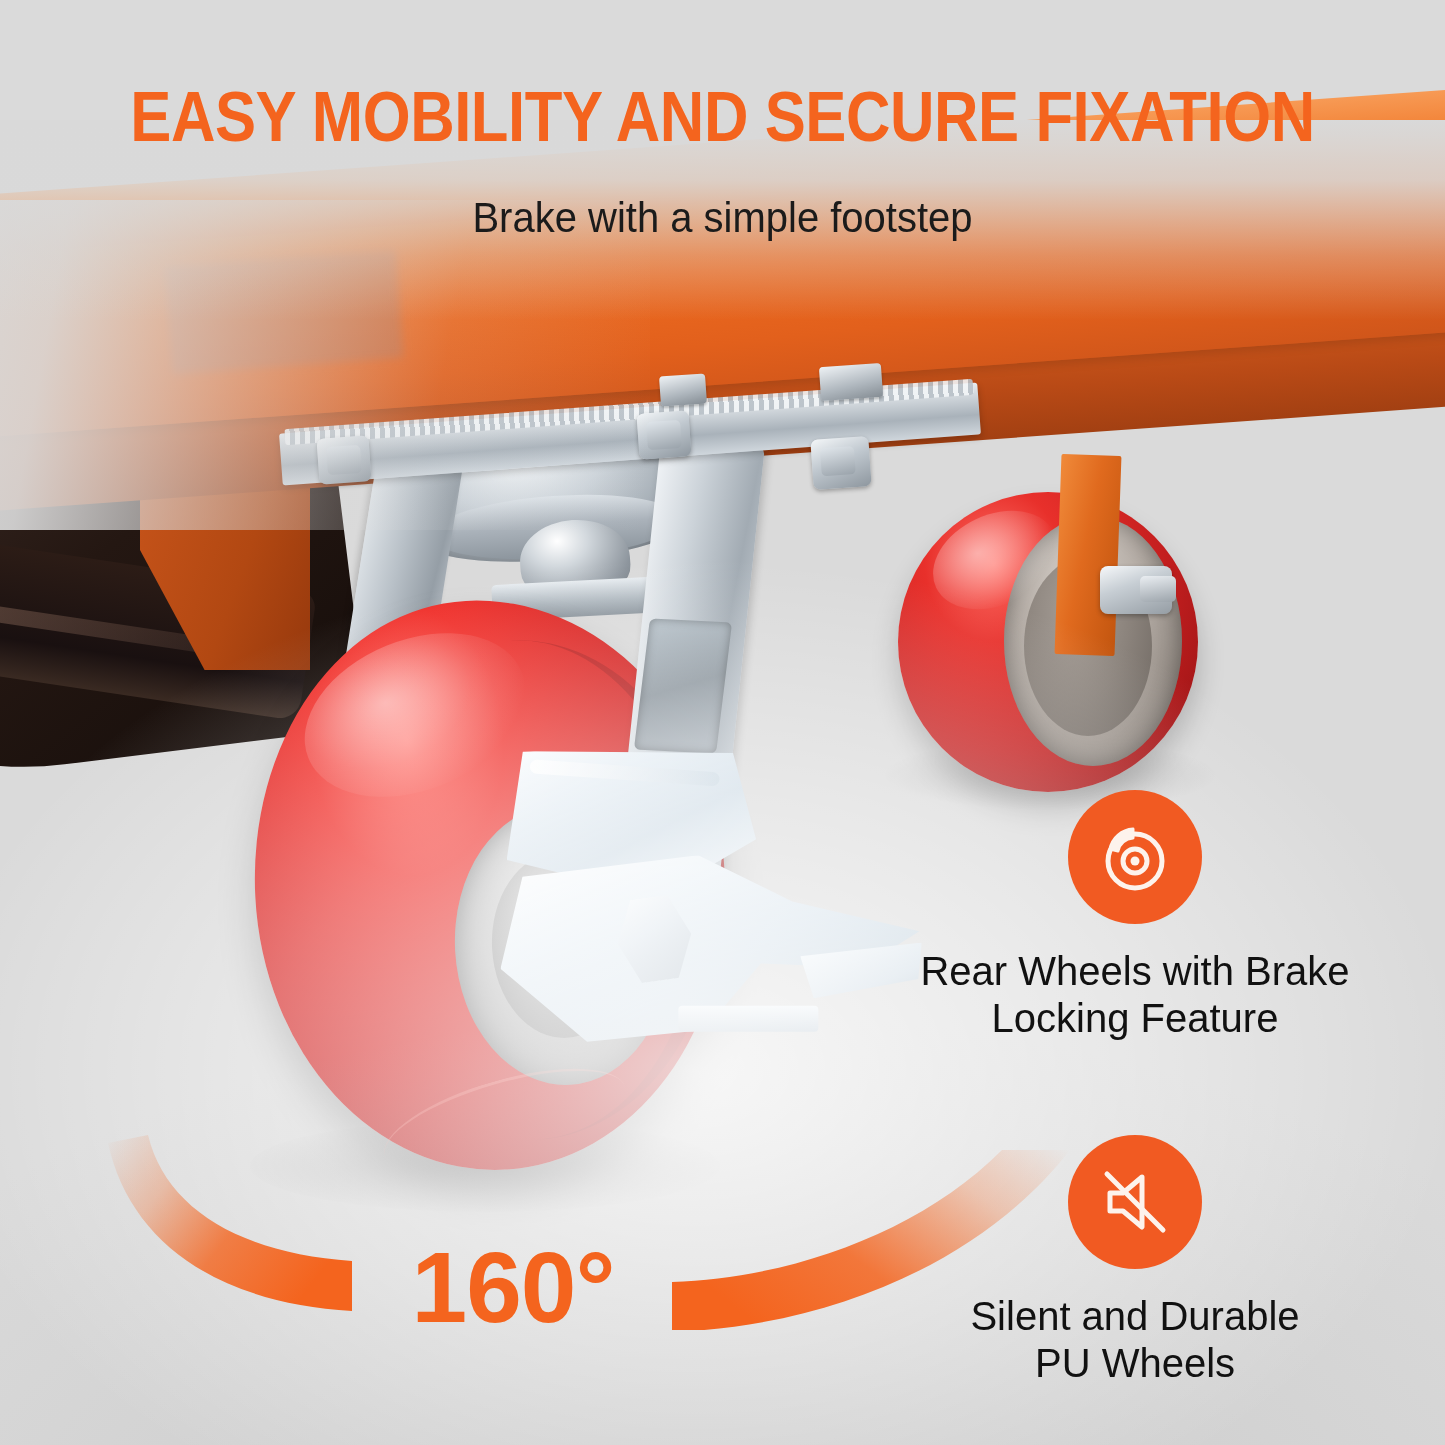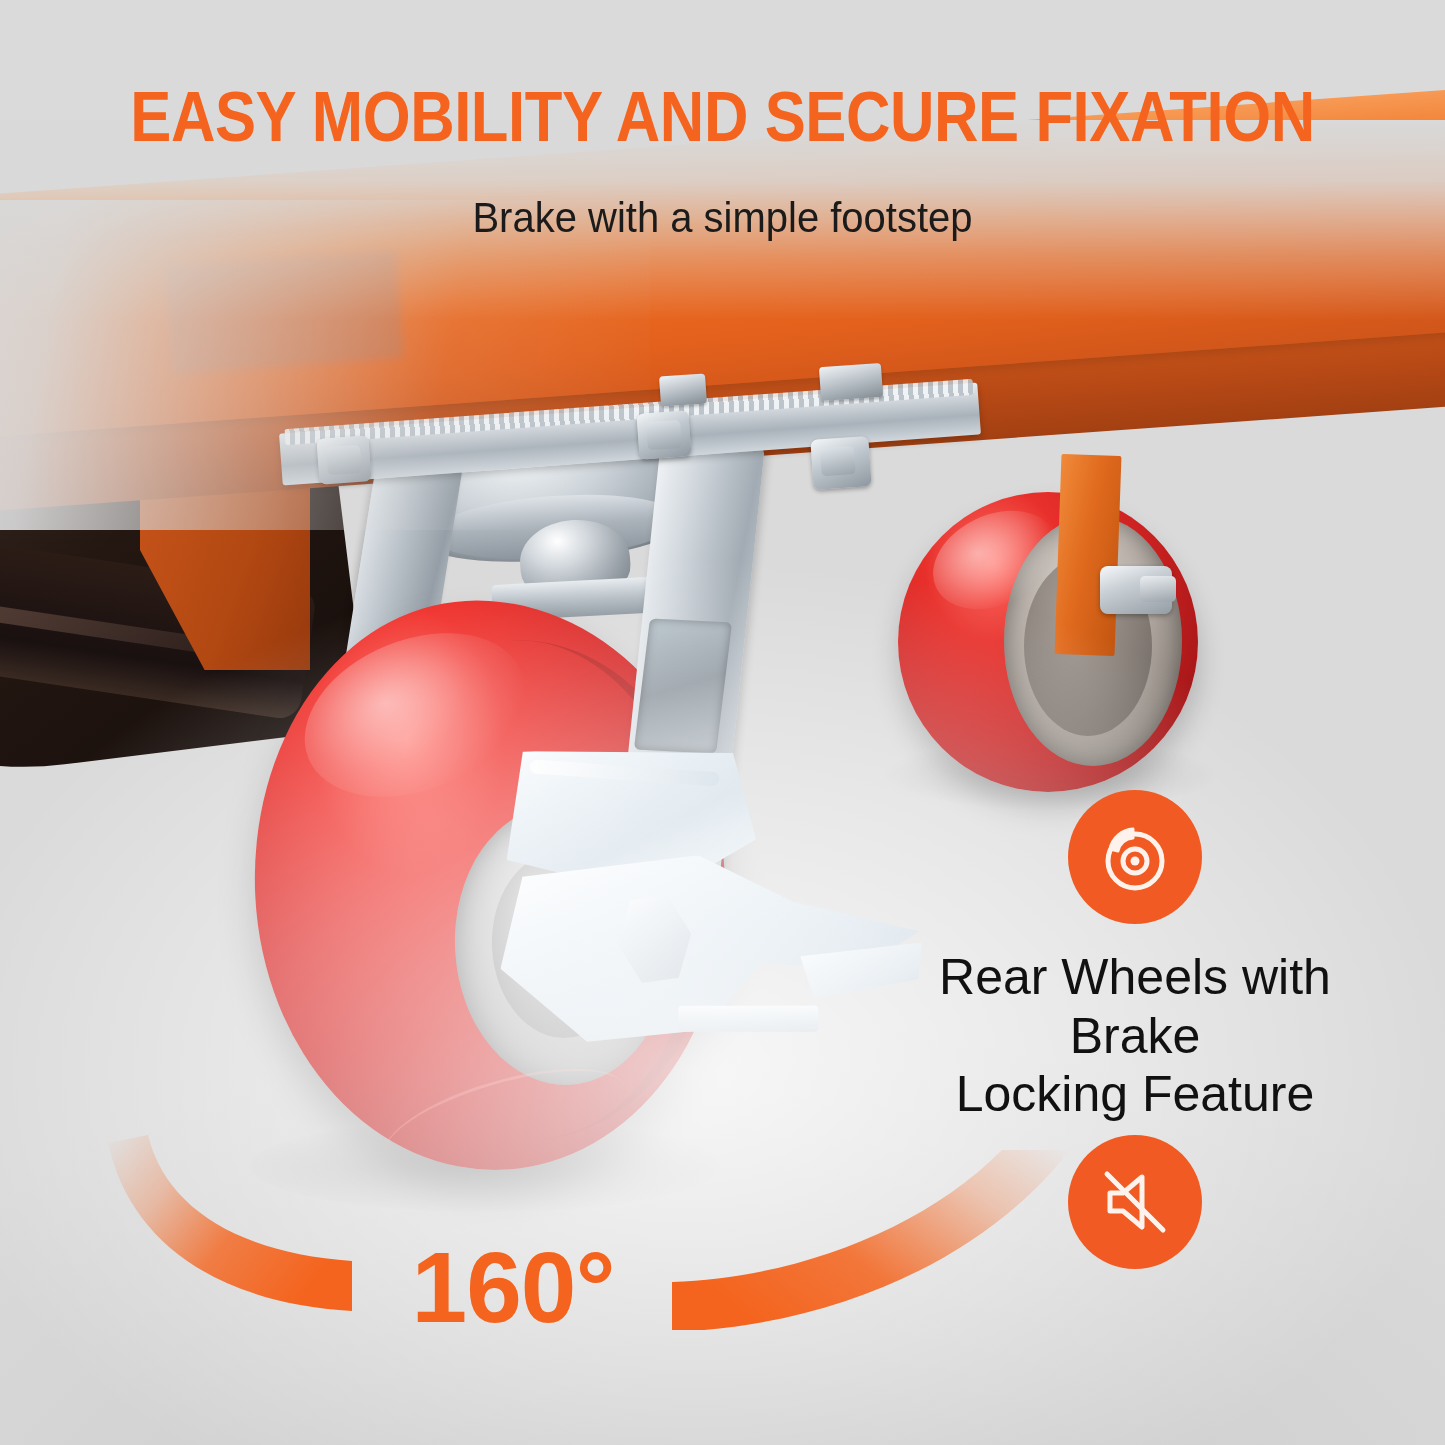--- a/index.html
+++ b/index.html
@@ -363,21 +363,21 @@
   .feature .badge{
     width:134px;height:134px;border-radius:50%;
     background:#F15A22;
     margin:0 auto;
     display:flex;align-items:center;justify-content:center;
   }
   .feature .badge svg{display:block;}
   .feature .caption{
     margin-top:24px;
     color:#111;
-    font-size:50px;
+    font-size:40px;
     line-height:1.17;
     font-weight:400;
     white-space:pre-line;
     font-family:"Liberation Sans","DejaVu Sans",sans-serif;
   }
   #feature-brake{left:905px;top:790px;width:460px;}
   #feature-silent{left:905px;top:1135px;width:460px;}
 </style>
 </head>
 <body>
@@ -500,15 +500,17 @@
 
   <div class="feature" id="feature-silent">
     <div class="badge">
       <span>
         <svg width="84" height="84" viewBox="0 0 84 84" fill="none" stroke="#FDF3EC" stroke-width="5" stroke-linecap="round" stroke-linejoin="round">
           <path d="M 49 17 L 30 33 L 17 33 L 17 51 L 30 51 L 49 67 Z"></path>
           <line x1="14" y1="14" x2="70" y2="70"></line>
         </svg>
       </span>
     </div>
+    <div class="caption">Silent and Durable
+PU Wheels</div>
   </div>
 
 </div>
 
 </body></html>

